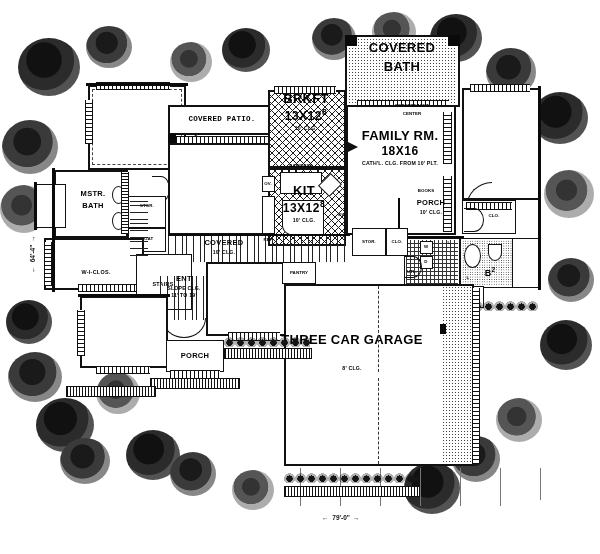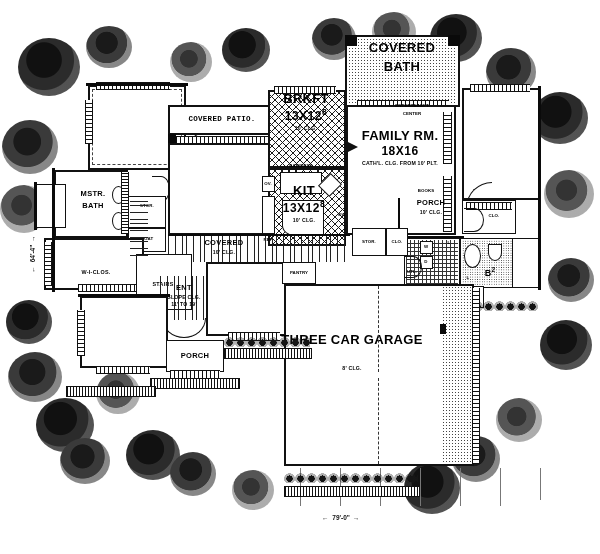--- a/index.html
+++ b/index.html
@@ -296,21 +296,21 @@
 
   <div class="diag" style="left:138px;top:256px;width:52px;height:52px;transform:rotate(0deg);"></div>
   <div class="room thin" style="left:136px;top:254px;width:56px;height:56px;border-color:#111;"></div>
   <div class="lbl xs" style="left:163px;top:284px;">
     <div class="nm">STAIRS</div>
   </div>
   <div class="woodh" style="left:130px;top:198px;width:18px;height:58px;"></div>
 
   <div class="room nb" style="left:160px;top:276px;width:46px;height:44px;"></div>
   <div class="wood" style="left:160px;top:276px;width:46px;height:44px;"></div>
-  <div class="lbl sm" style="left:184px;top:296px;">
+  <div class="lbl sm" style="left:184px;top:287px;">
     <div class="nm">ENT</div>
     <div class="clg">SLOPE CLG.</div>
     <div class="clg2">11' TO 19'</div>
   </div>
   <div class="swing" style="left:162px;top:318px;width:22px;height:20px;border-radius:0 0 0 100%;border-top:none;border-right:none;"></div>
   <div class="swing" style="left:184px;top:318px;width:22px;height:20px;border-radius:0 0 100% 0;border-top:none;border-left:none;"></div>
 
   <div class="room" style="left:206px;top:262px;width:92px;height:74px;"></div>
   <div class="win" style="left:228px;top:332px;width:52px;height:7px;"></div>
 

